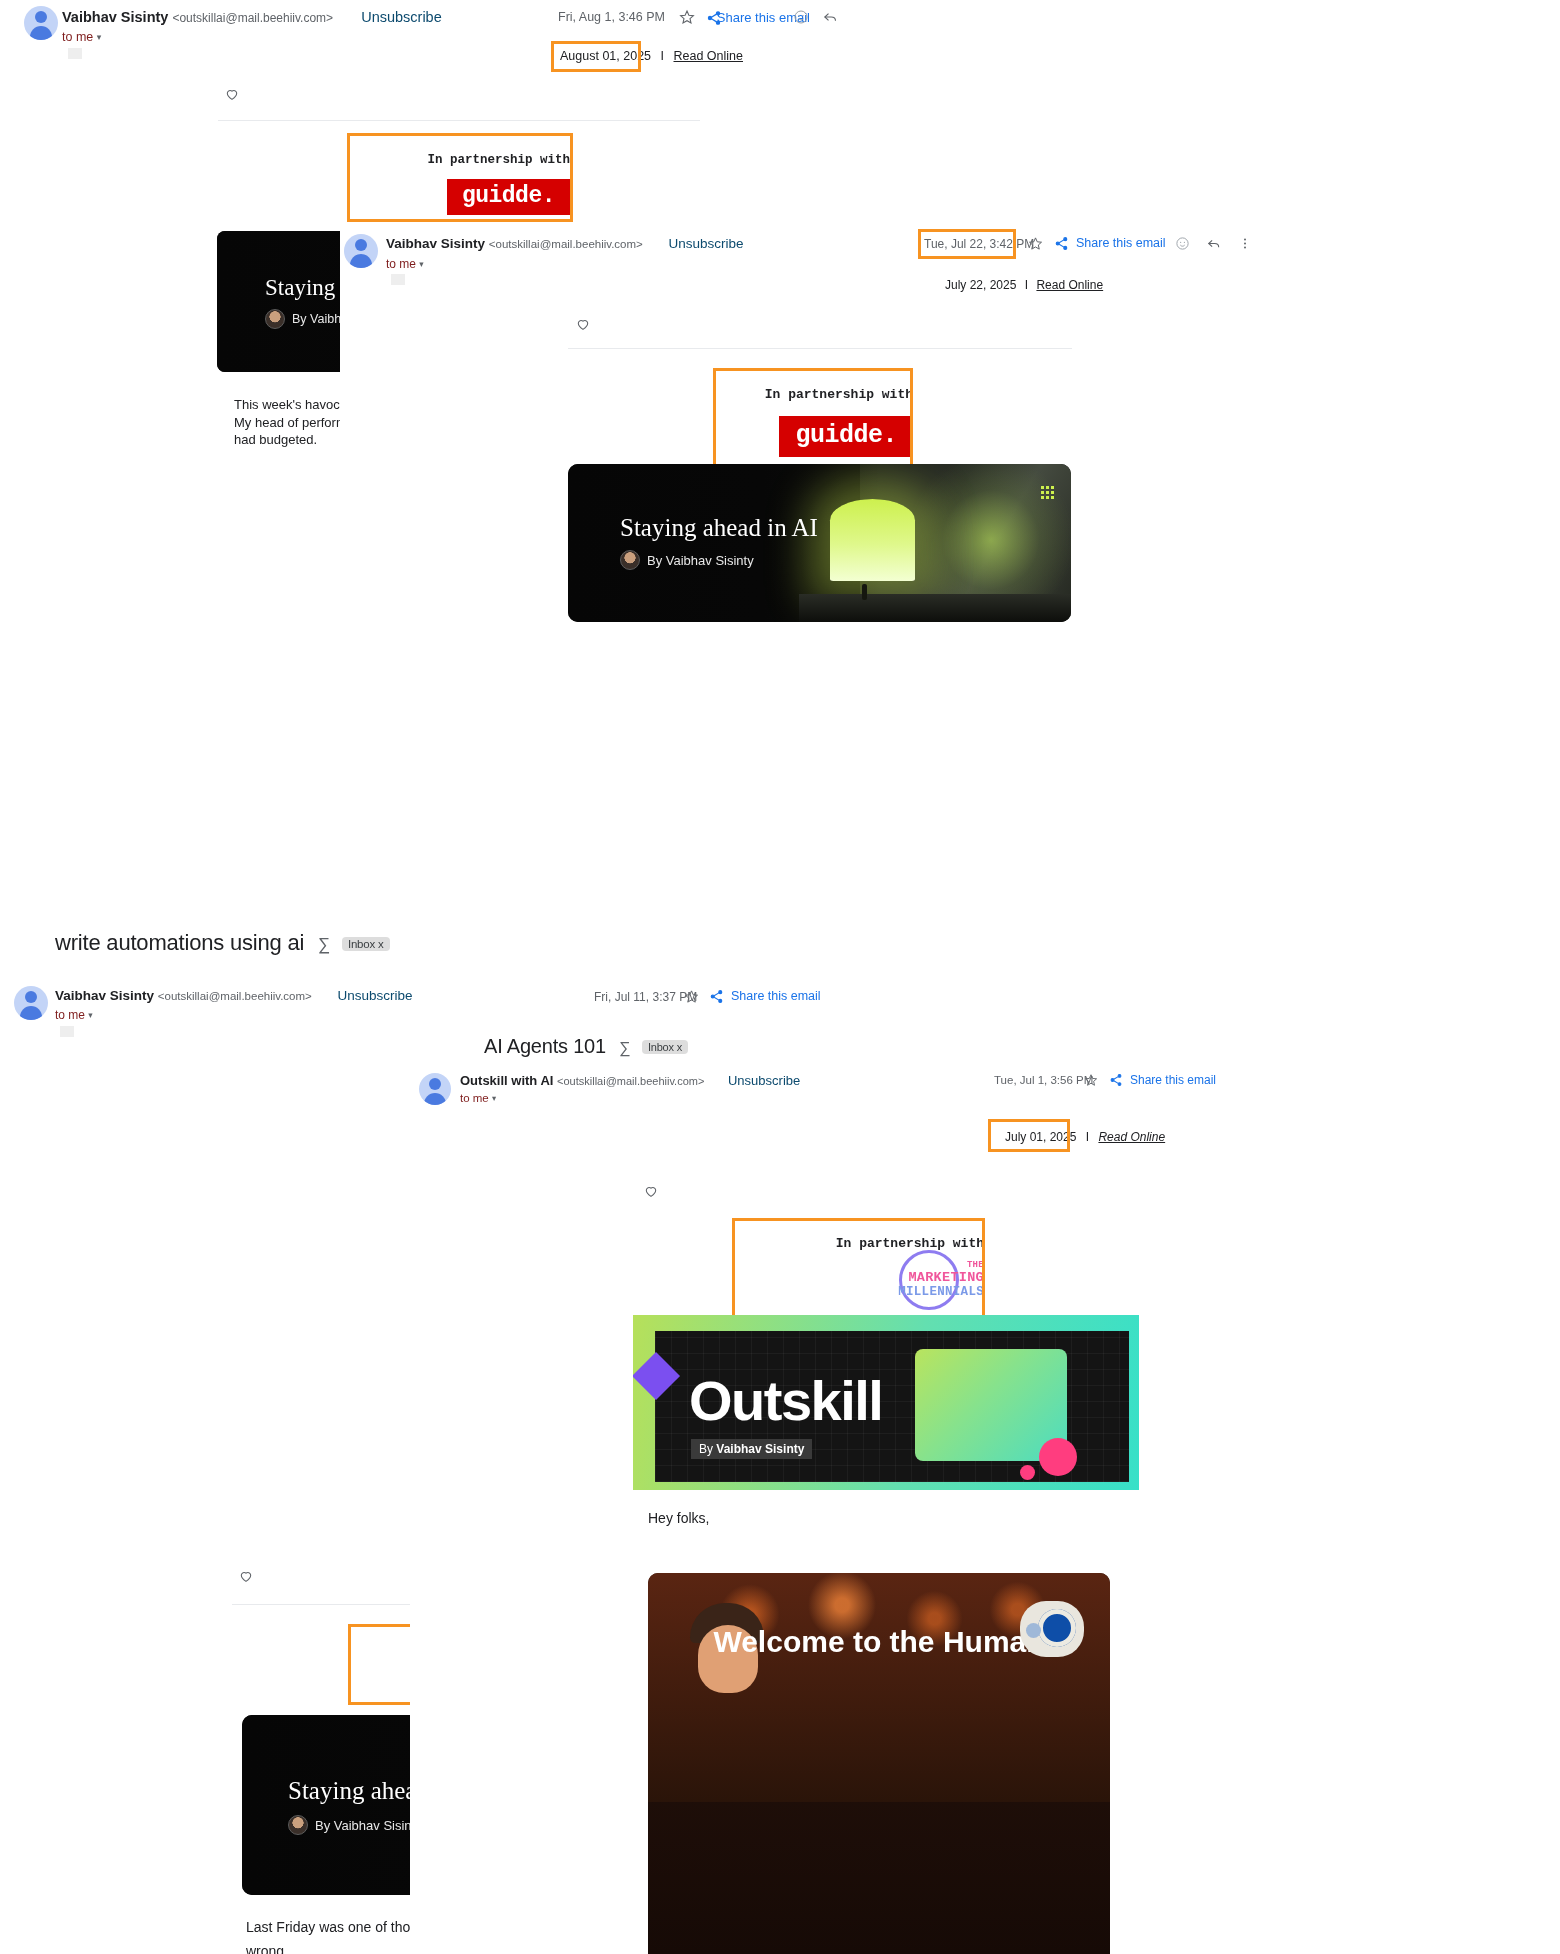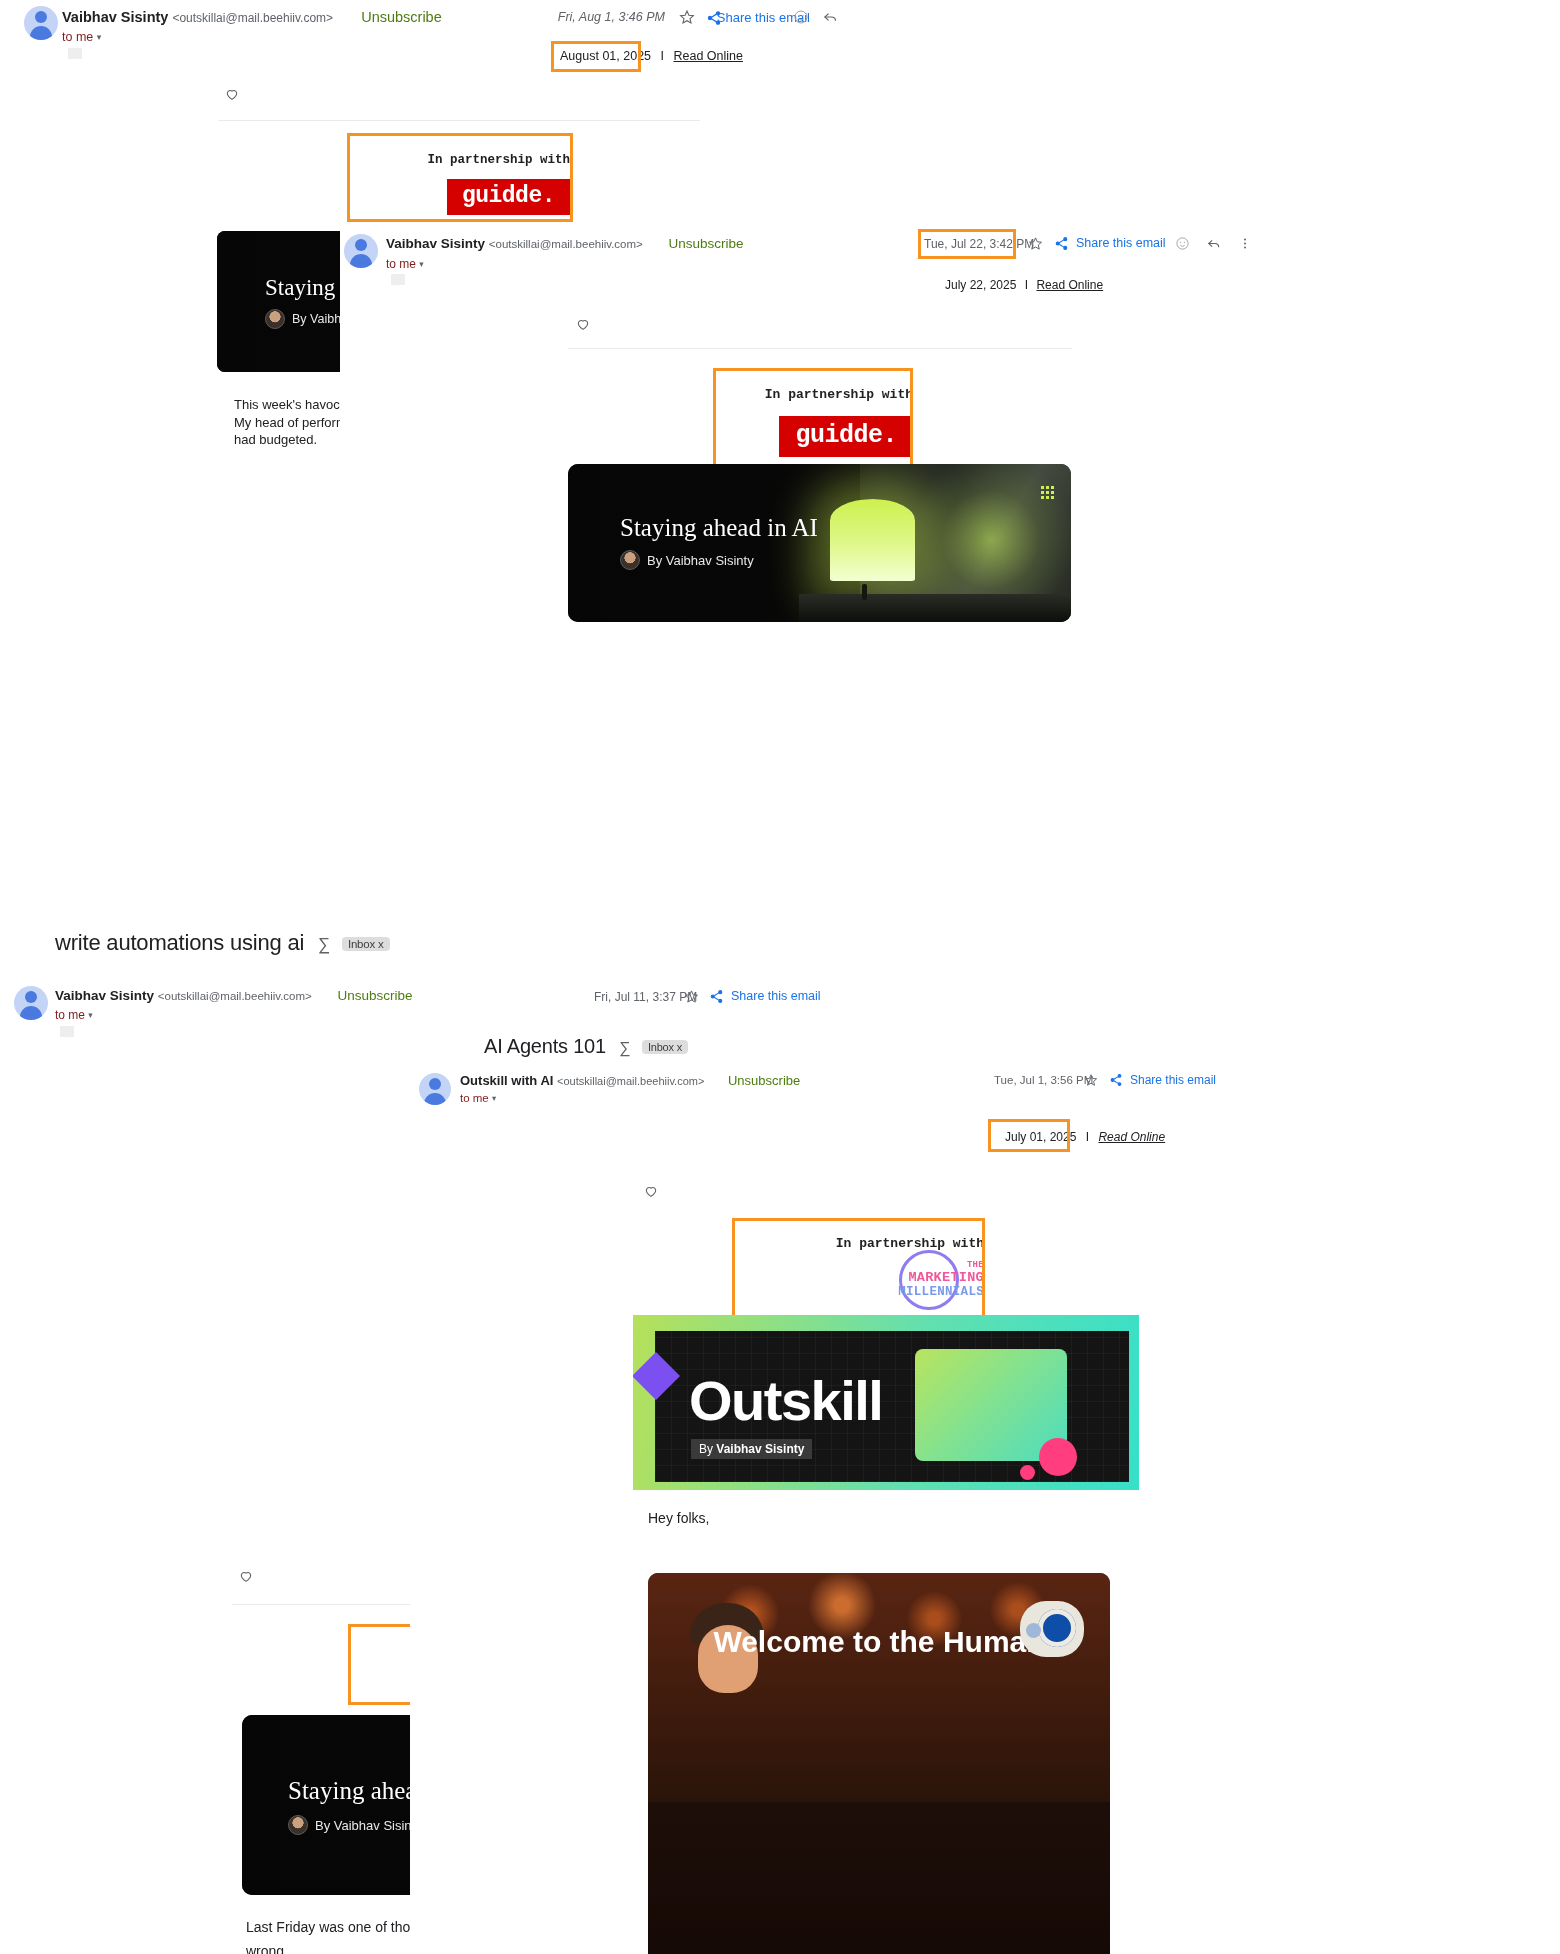--- a/index.html
+++ b/index.html
@@ -24,21 +24,21 @@
     background:#4a7ae0; transform:translateX(-50%);
   }
   .avatar::after {
     content:""; position:absolute; left:50%; top:20px;
     width:22px; height:18px; border-radius:11px 11px 0 0;
     background:#4a7ae0; transform:translateX(-50%);
   }
 
   .sender { font-weight:bold; color:#202124; }
   .sender-addr { font-weight:normal; color:#5f6368; }
-  .unsub { color:#4d7c0f; cursor:pointer; }
+  .unsub { color:#0c4a6e; cursor:pointer; }
   .tome { color:#7f1d1d; }
   .caret { display:inline-block; font-size:0.72em; color:#5f6368; vertical-align:1px; }
   .when { color:#5f6368; white-space:nowrap; }
 
   .subject-line { color:#202124; font-weight:400; letter-spacing:-0.2px; }
   .label-chip {
     display:inline-block; background:#ddd; color:#3c4043;
     border-radius:4px; padding:1px 6px; vertical-align:2px;
   }
   .imp-marker { display:inline-block; color:#5f6368; }
@@ -234,21 +234,21 @@
       <span class="unsub" style="margin-left:24px;">Unsubscribe</span>
     </div>
 
     <div style="position:absolute; left:62px; top:30px; font-size:12.5px;">
       <span class="tome">to me</span>
       <span class="caret">▾</span>
     </div>
 
     <div class="ghost-sq" style="left:68px; top:48px; width:14px; height:11px;"></div>
 
-    <div class="when" style="position:absolute; right:455px; top:10px; font-size:12.5px;font-style:italic;">Fri, Aug 1, 3:46 PM</div>
+    <div class="when" style="position:absolute; right:455px; top:10px; font-size:12.5px;">Fri, Aug 1, 3:46 PM</div>
 
     <span class="icon" style="position:absolute; right:425px; top:9px;">
       <svg width="16" height="16" viewBox="0 0 24 24" fill="none" stroke="#5f6368" stroke-width="1.6">
         <polygon points="12,3 14.8,9.3 21.6,9.9 16.5,14.4 18,21 12,17.5 6,21 7.5,14.4 2.4,9.9 9.2,9.3"></polygon>
       </svg>
     </span>
 
     <span class="icon" style="position:absolute; right:398px; top:10px;">
       <svg width="16" height="16" viewBox="0 0 24 24" fill="none" stroke="#1a73e8" stroke-width="1.8">
         <circle cx="18" cy="5" r="2.4" fill="#1a73e8"></circle>

